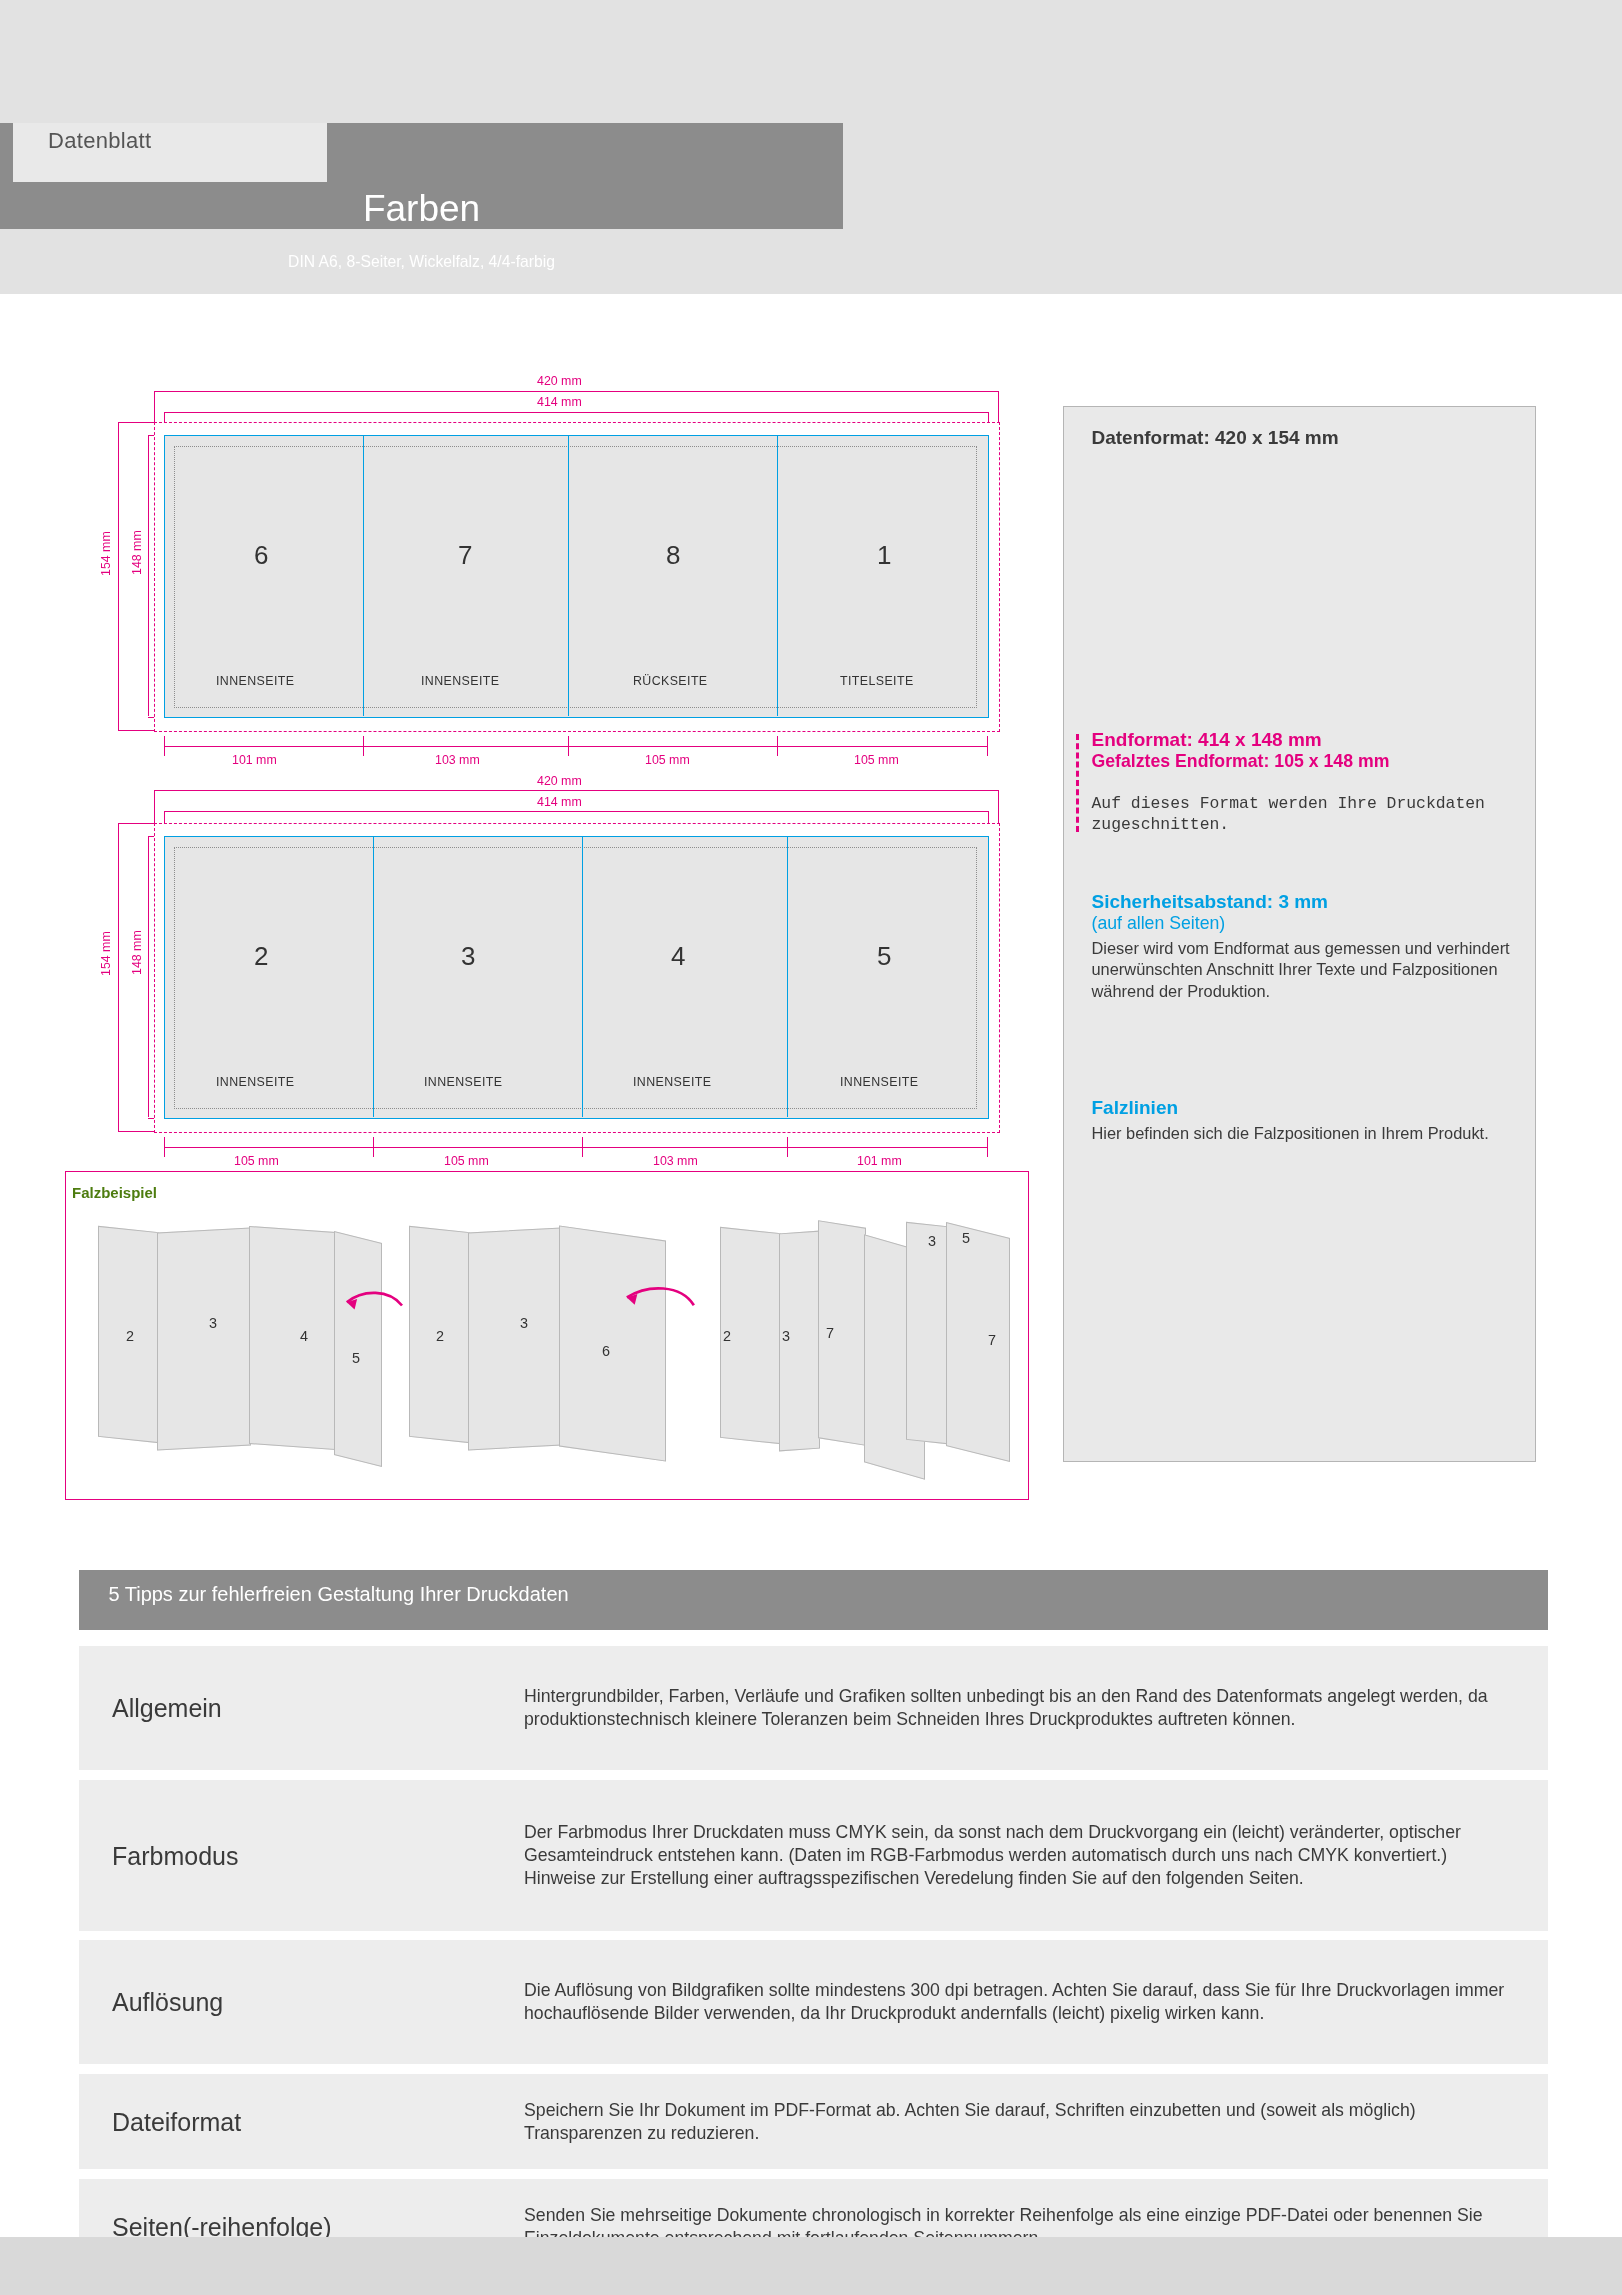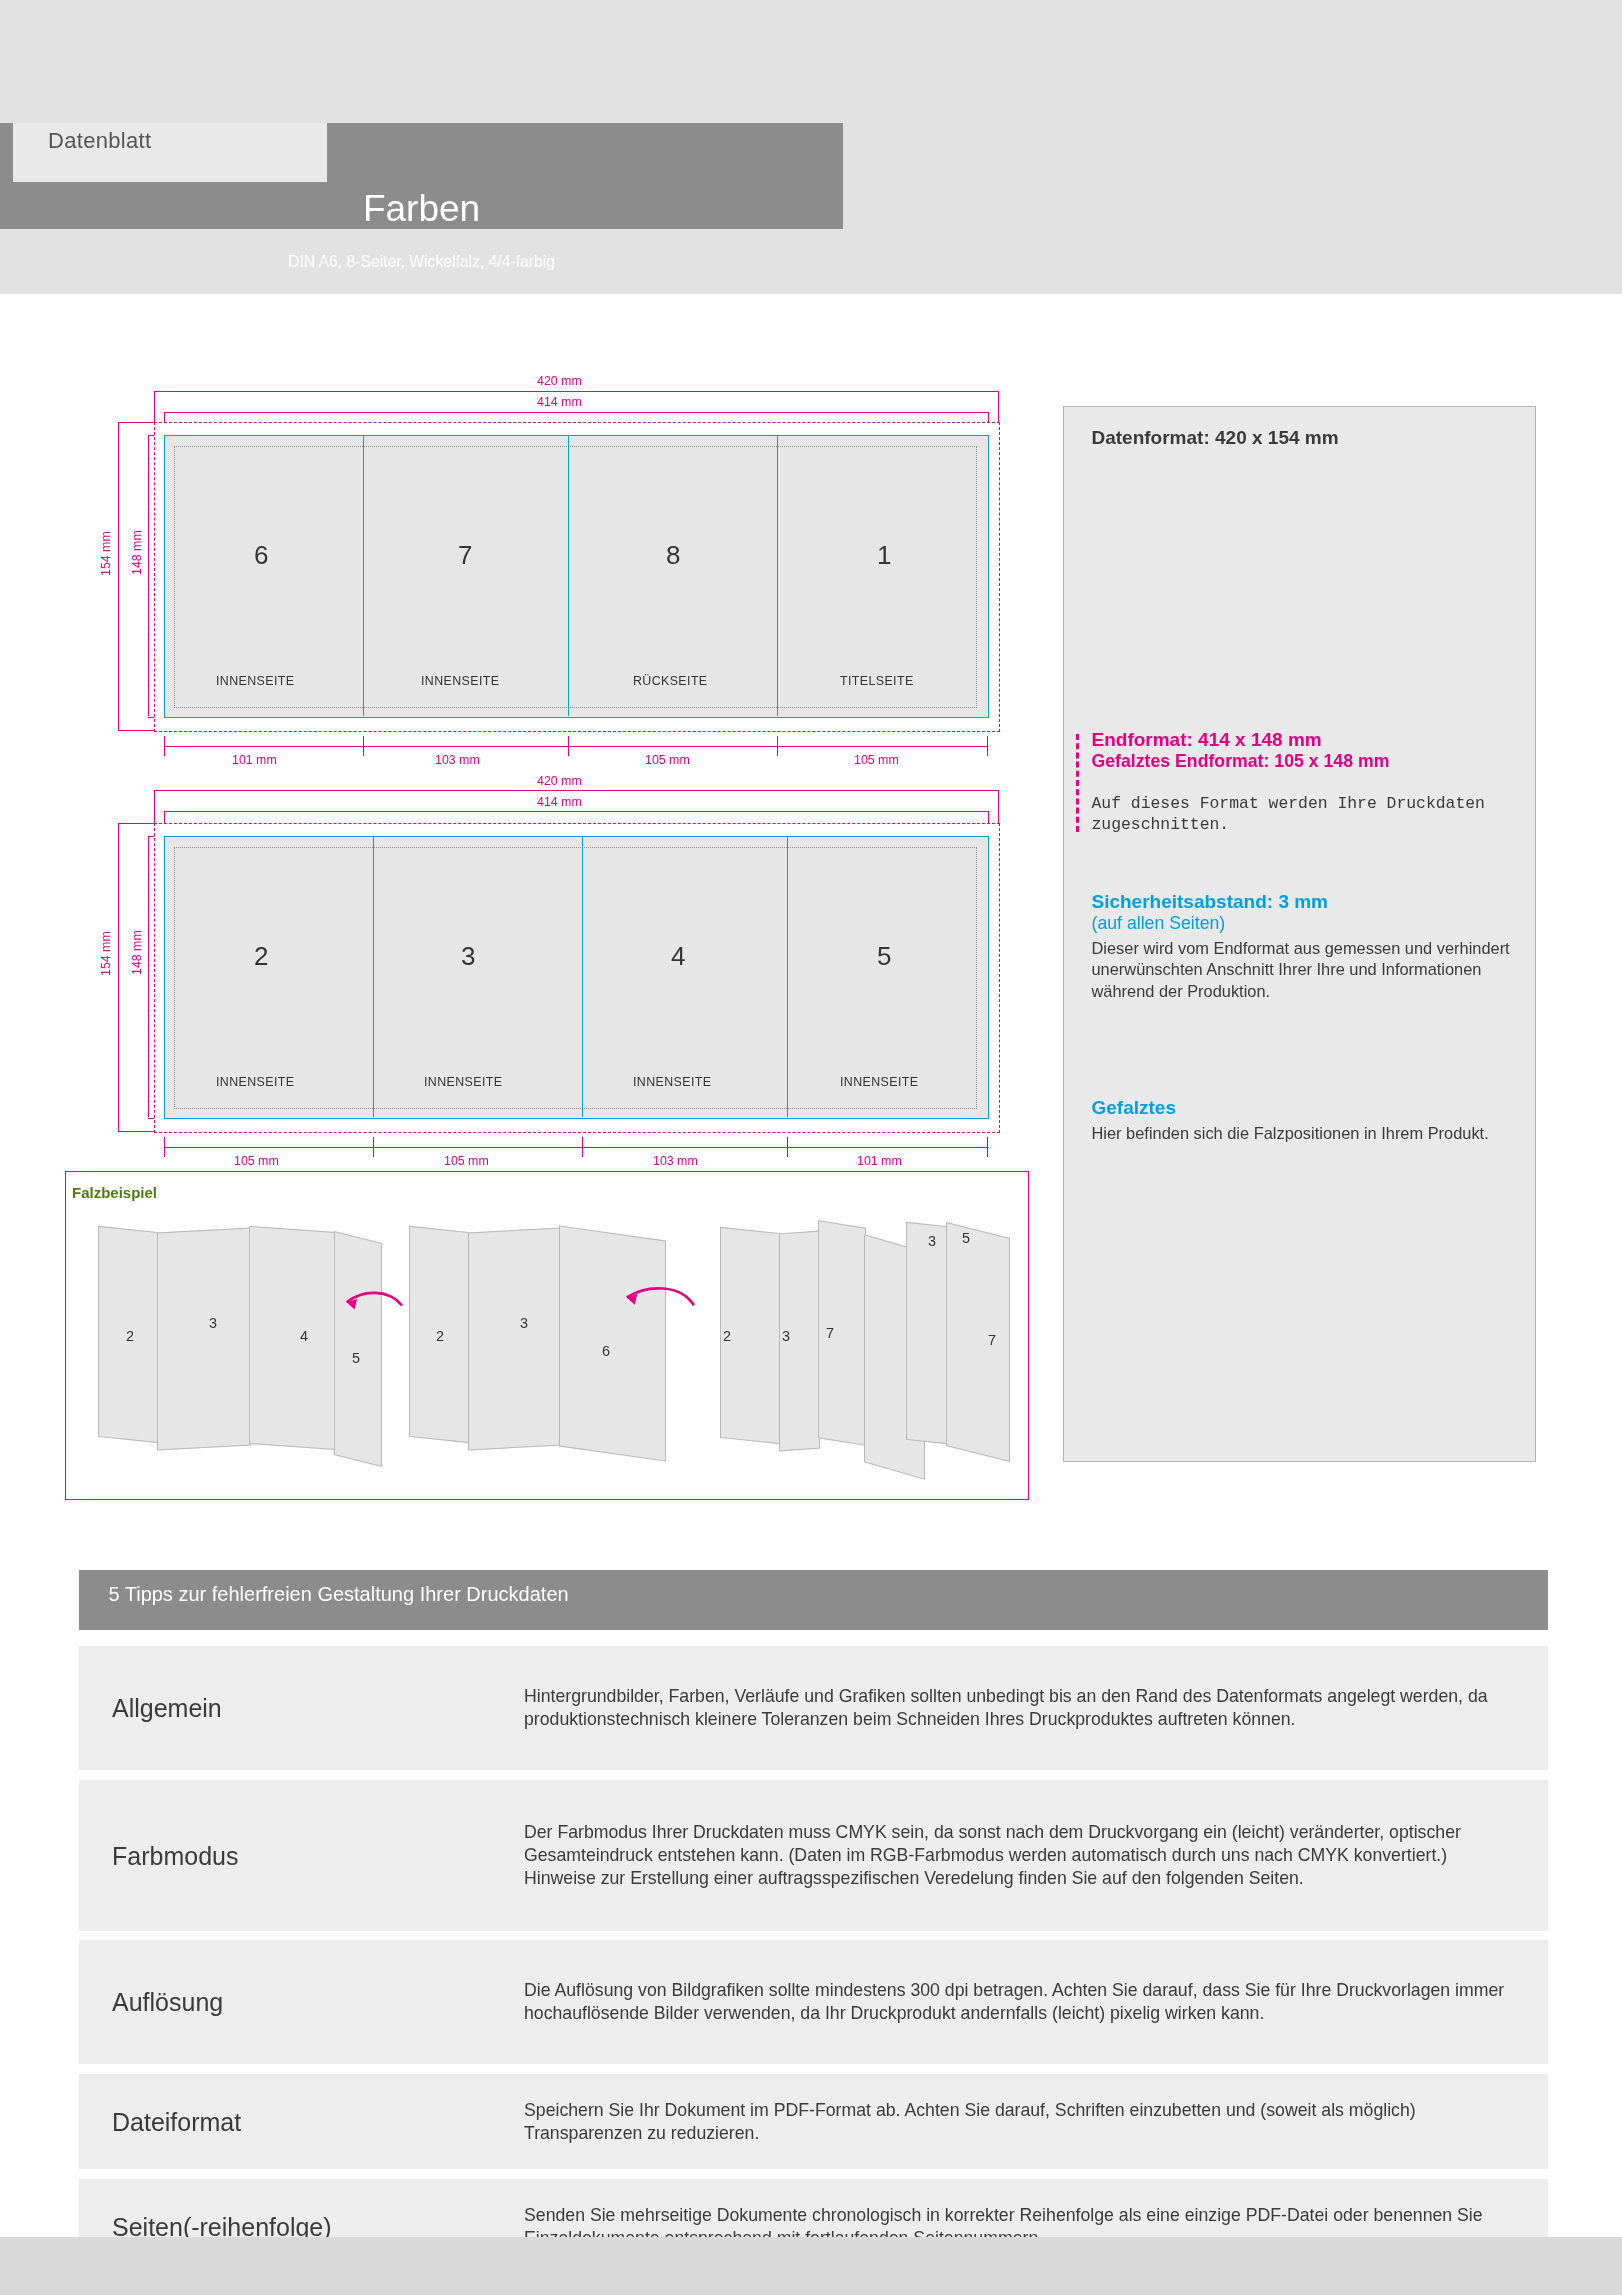--- a/index.html
+++ b/index.html
@@ -304,25 +304,25 @@
   <div style="position:absolute; left:11.8px; top:327px; width:0; height:98px; border-left:3.3px dashed #e4007f;"></div>
   <div style="position:absolute; left:27.5px; top:322px; width:419px;">
     <div class="info-h1 pink">Endformat: 414 x 148 mm</div>
     <div class="info-h1 pink" style="font-size:17.7px;">Gefalztes Endformat: 105 x 148 mm</div>
     <div class="info-p" style="margin-top:21px;font-family:Liberation Mono, monospace;">Auf dieses Format werden Ihre Druckdaten zugeschnitten.</div>
   </div>
 
   <div style="position:absolute; left:27.5px; top:484px; width:419px;">
     <div class="info-h1 blue">Sicherheitsabstand: 3 mm</div>
     <div class="info-h1 blue" style="font-size:17.7px; font-weight:normal;">(auf allen Seiten)</div>
-    <div class="info-p" style="margin-top:3.9px;">Dieser wird vom Endformat aus gemessen und verhindert unerwünschten Anschnitt Ihrer Ihre und Informationen während der Produktion.</div>
+    <div class="info-p" style="margin-top:3.9px;">Dieser wird vom Endformat aus gemessen und verhindert unerwünschten Anschnitt Ihrer Texte und Falzpositionen während der Produktion.</div>
   </div>
 
   <div style="position:absolute; left:27.5px; top:690px; width:419px;">
-    <div class="info-h1 blue">Gefalztes</div>
+    <div class="info-h1 blue">Falzlinien</div>
     <div class="info-p" style="margin-top:3.9px;">Hier befinden sich die Falzpositionen in Ihrem Produkt.</div>
   </div>
 </div>
 
 <div id="tips-header">
   <span>5 Tipps zur fehlerfreien Gestaltung Ihrer Druckdaten</span>
 </div>
 
 <div class="tiprow" style="top:1646px; height:124px;">
   <div class="tip-label">Allgemein</div>

